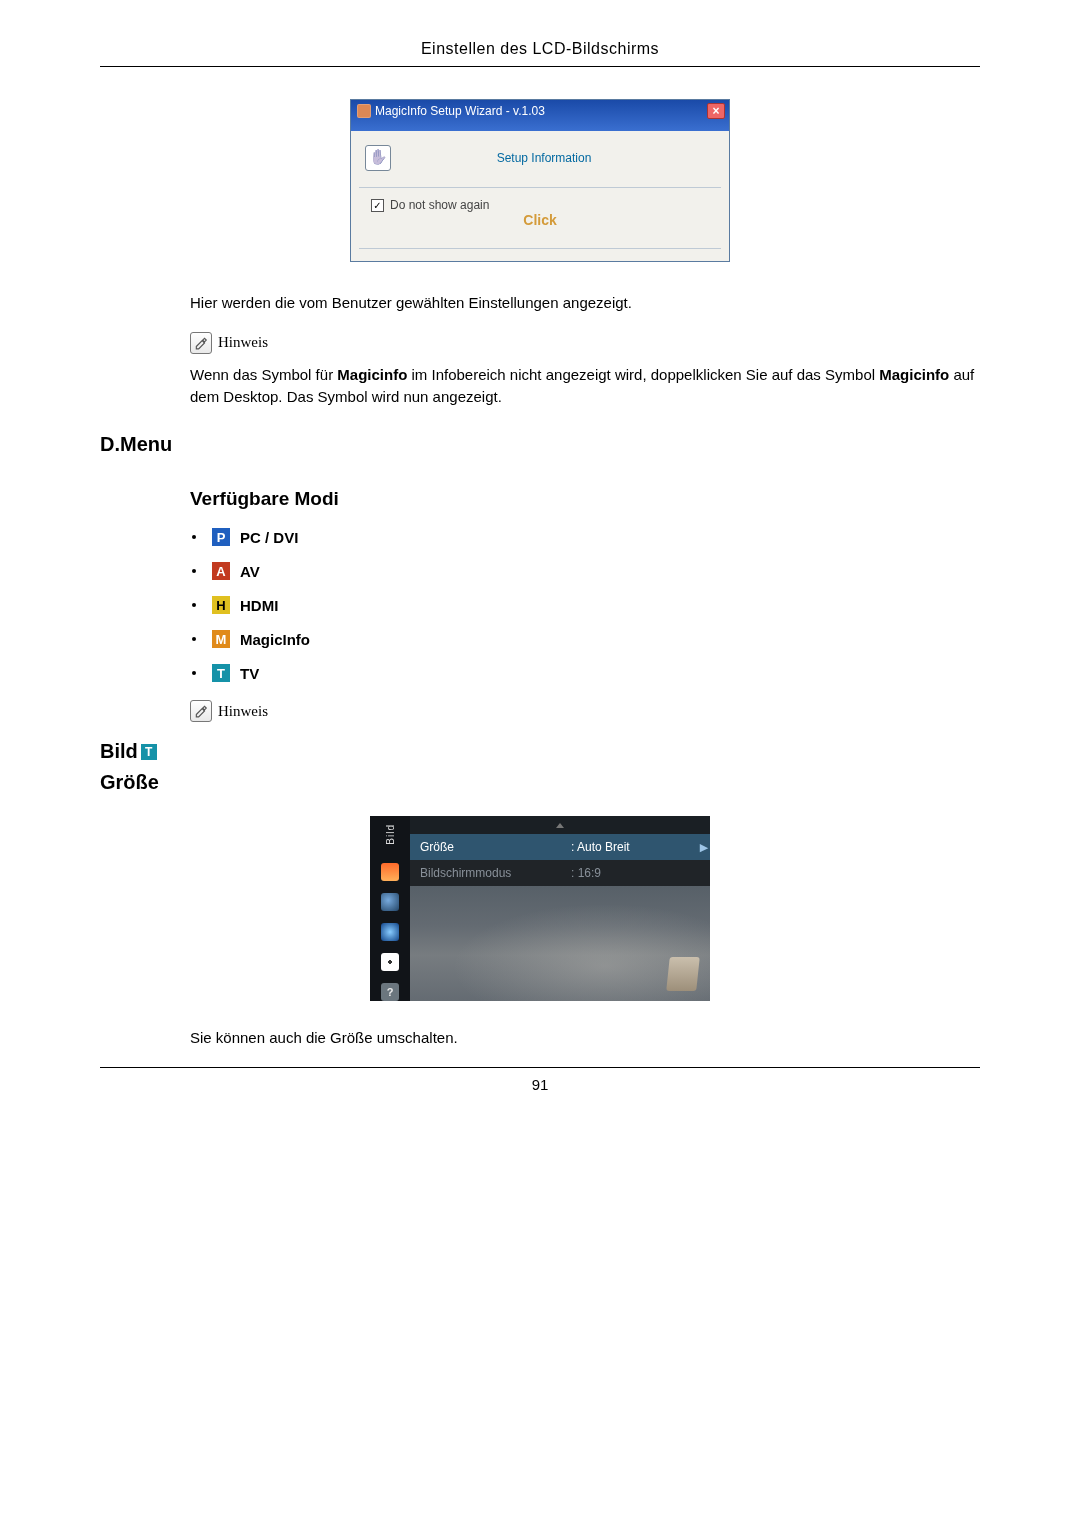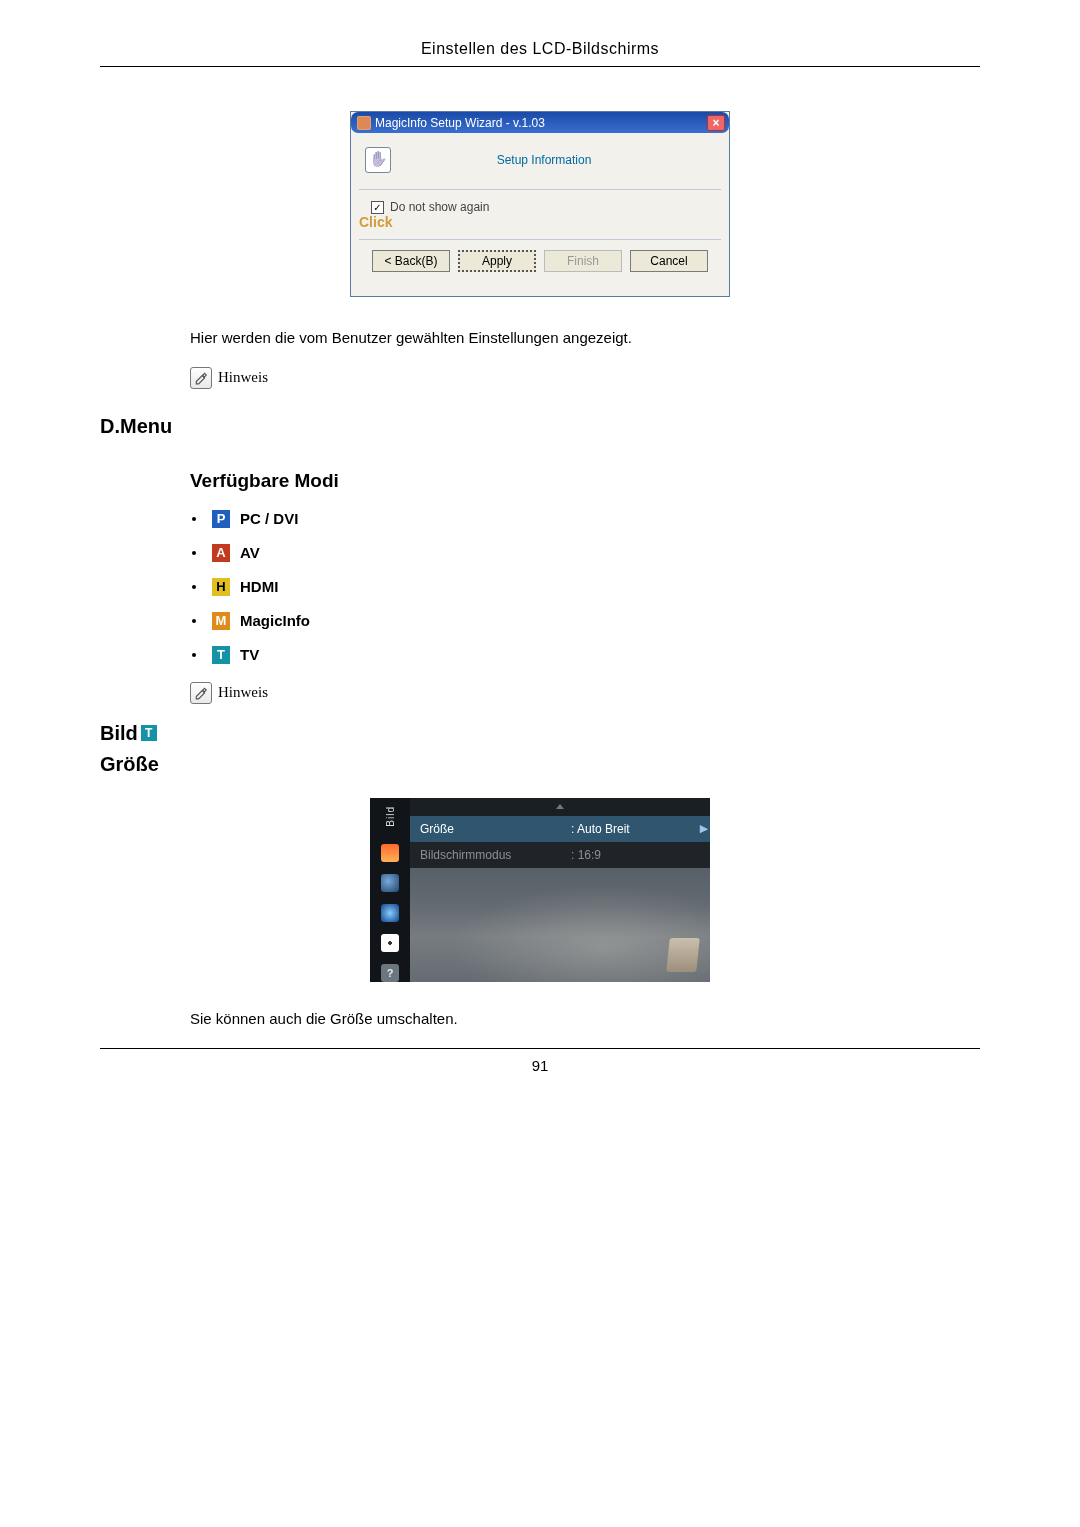--- a/index.html
+++ b/index.html
@@ -11,39 +11,38 @@
     padding: 40px 100px 30px 100px;
     color: #000;
     font-size: 15px;
   }
   .header-title {
     text-align: center;
     font-size: 16px;
     letter-spacing: 0.5px;
     padding-bottom: 8px;
     border-bottom: 1px solid #000;
-    margin-bottom: 44px;
+    margin-bottom: 32px;
   }
   
   .wizard-wrap { display:flex; justify-content:center; margin-bottom: 30px; }
   .wizard {
     width: 380px;
     border: 1px solid #5a7ba0;
     background: #f2f1ec;
     font-size: 12px;
   }
   .wizard-titlebar {
     background: linear-gradient(#1a4aa8, #3a6fd0);
     color: #fff;
-    padding: 3px 4px 2px 6px;
+    padding: 3px 4px 12px 6px;
     display: flex;
     align-items: center;
     justify-content: space-between;
     font-size: 12px;
-    border-radius: 7px;
   }
   .wizard-titlebar .title { display:flex; align-items:center; gap:4px; }
   .wizard-titlebar .t-icon { width:14px; height:14px; background:#d85; border:1px solid #fff3; border-radius:2px; }
   .close-btn {
     width: 18px; height: 16px;
     background: #e66; color:#fff; text-align:center; line-height:14px;
     font-weight: bold; border:1px solid #a33; border-radius:2px; font-size:12px;
   }
   .wizard-body { padding: 8px 8px 12px 8px; }
   .setup-row { display:flex; align-items:center; gap:10px; padding: 6px 4px 10px 6px; }
@@ -53,21 +52,21 @@
   .info-panel {
     border:1px solid #bfcad5; background:#fff; padding:14px 18px 28px 18px;
     height: 190px;
   }
   .info-panel p { color:#234; font-size:12px; margin: 4px 0 10px 0; }
   .info-panel .ip-line { margin-left: 28px; }
   .info-panel .ip-lbl { color:#c06000; }
   .wizard-sep { border-top:1px solid #bfcad5; margin-top:6px; }
   .chk-row { padding: 10px 12px 2px 12px; color:#444; font-size:12px; display:flex; align-items:center; gap:6px;}
   .chk { width:13px; height:13px; border:1px solid #555; background:#fff; display:inline-flex; align-items:center; justify-content:center; font-size:10px; color:#000;}
-  .click-lbl { color:#d49b3a; font-weight:bold; font-size:14px; margin-top:-2px; margin-bottom:9px;}
+  .click-lbl { text-align:center; color:#d49b3a; font-weight:bold; font-size:14px; margin-top:-2px; margin-bottom:20px;}
   .wizard-sep2 { border-top:1px solid #bfcad5; }
   .btn-row { display:flex; gap:8px; justify-content:center; padding:10px 10px 12px 10px; }
   .wbtn { width:78px; height:22px; background:#ece9d8; border:1px solid #7a7a7a; font-size:12px; color:#000; display:flex; align-items:center; justify-content:center; }
   .wbtn.apply { border:2px dotted #555; font-style:normal;}
   .wbtn.disabled { color:#9a9a9a; border-color:#bbb;}
 
   .content-col { margin-left: 90px; }
   .para { margin: 10px 0 18px 0; line-height:1.45; font-size:15px; }
   .hinweis-row { display:flex; align-items:center; gap:6px; margin: 18px 0 10px 0; }
   .note-icon {
@@ -159,43 +158,40 @@
         <div class="hand-icon"></div>
         <div class="setup-title">Setup Information</div>
       </div>
       <div class="wizard-sep"></div>
       <div class="chk-row">
         <span class="chk">✓</span>
         <span>Do not show again</span>
       </div>
       <div class="click-lbl">Click</div>
       <div class="wizard-sep2"></div>
-      <div class="btn-row">
-        <div class="wbtn">&lt; Back(B)</div>
-        <div class="wbtn apply">Apply</div>
-        <div class="wbtn disabled">Finish</div>
-        <div class="wbtn">Cancel</div>
-      </div>
     </div>
   </div>
 </div>
 
 <div class="content-col">
 
   <p class="para">Hier werden die vom Benutzer gewählten Einstellungen angezeigt.</p>
 
   <div class="hinweis-row">
     <span class="note-icon">
       <svg viewBox="0 0 24 24">
           <path d="M4 18 L14 8 L18 12 L8 22 L4 22 Z M15 7 L18 4 L21 7 L18 10 Z" fill="none" stroke="#555" stroke-width="2"></path>
         </svg>
     </span>
     <span>Hinweis</span>
   </div>
 
+  <p class="para">
+    <span>Wenn das Symbol für </span><span class="bold">Magicinfo</span><span> im Infobereich nicht angezeigt wird, doppelklicken Sie auf das Symbol </span><span class="bold">Magicinfo</span><span> auf dem Desktop. Das Symbol wird nun angezeigt.</span>
+  </p>
 
 </div>
 
 <div class="section-head dmenu">D.Menu</div>
 
 <div class="content-col">
   <div class="sub-head">Verfügbare Modi</div>
 
   <ul class="modes">
     <li>

